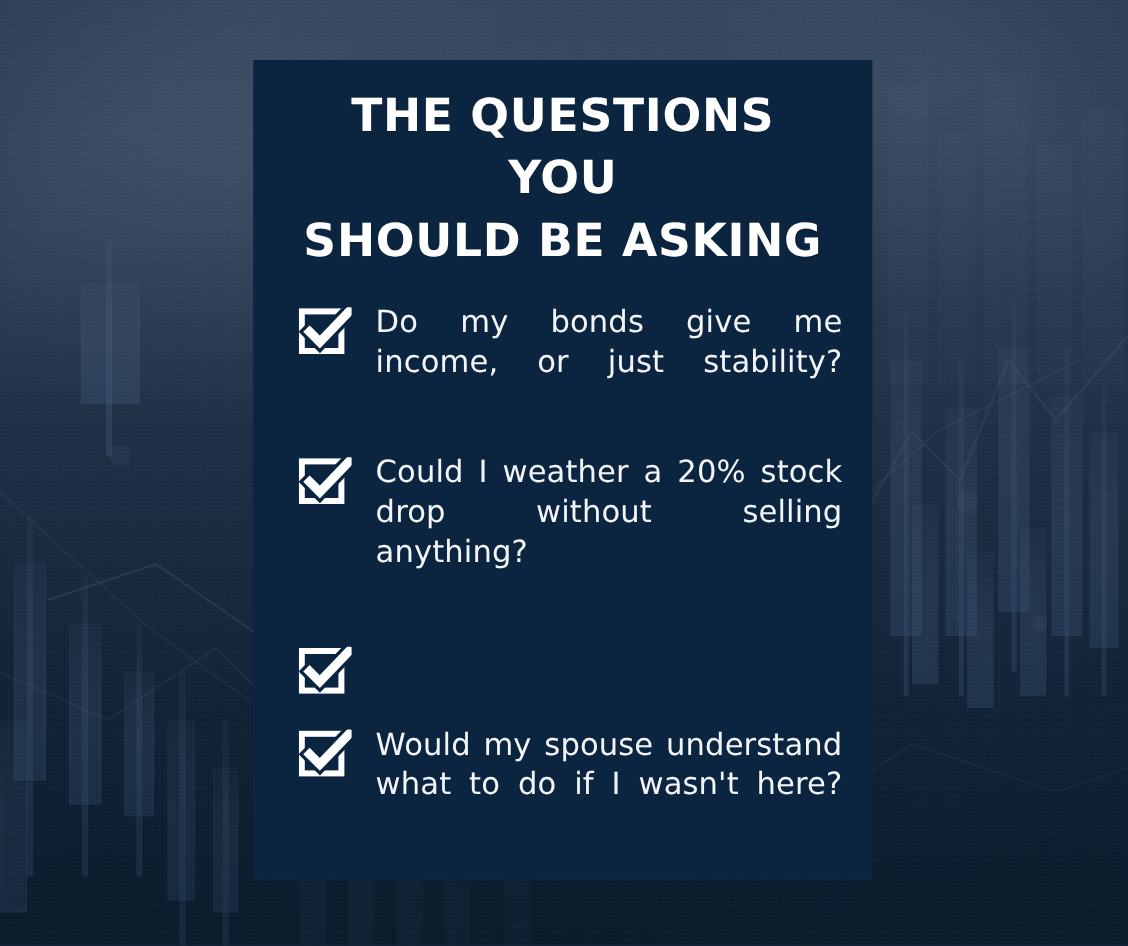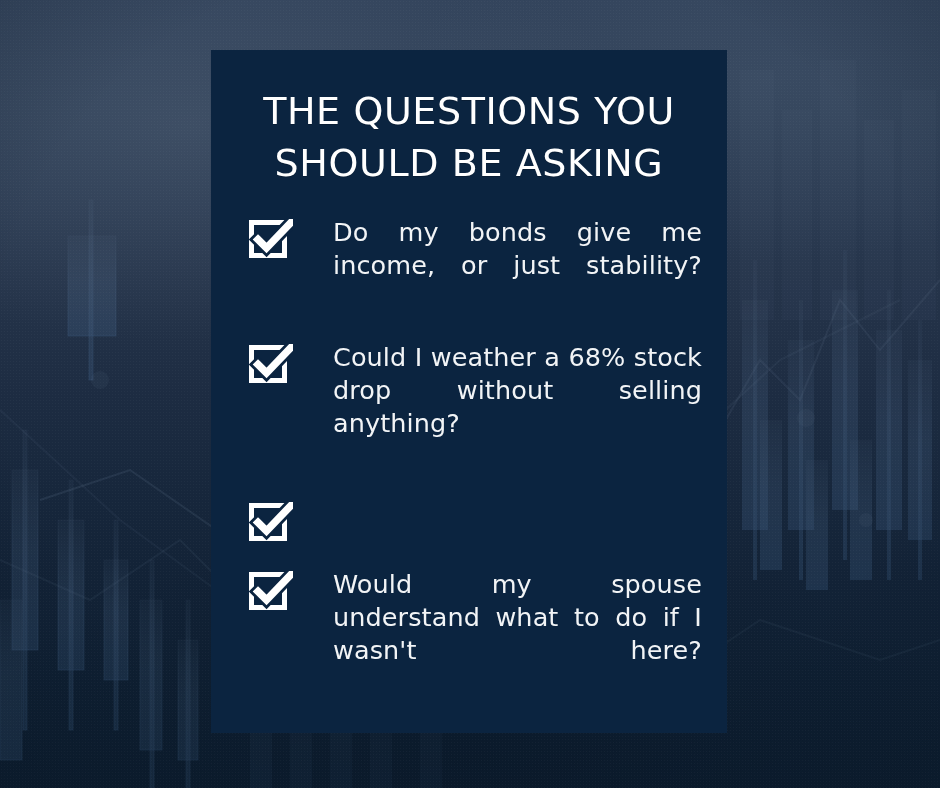--- a/index.html
+++ b/index.html
@@ -79,45 +79,44 @@
     opacity: 0.14;
     background-image:
       radial-gradient(rgba(255,255,255,0.18) 0.6px, rgba(255,255,255,0) 0.7px);
     background-size: 4px 4px;
     pointer-events: none;
   }
 
   .panel-title {
     position: relative;
     margin: 0;
-    padding: 35px 34px 0 34px;
+    padding: 20px 34px 0 34px;
     text-align: center;
     color: #ffffff;
     font-size: 38px;
     line-height: 52px;
-    font-weight: 400;
+    font-weight: 700;
     letter-spacing: 0.6px;
     text-transform: uppercase;
     font-family: "DejaVu Sans", "Liberation Sans", sans-serif;
     text-shadow: 0 1px 0 rgba(0,0,0,0.18);
     white-space: pre-line;
   }
 
   .q-list {
     position: relative;
     margin: 0;
     padding: 27px 0 0 0;
     list-style: none;
   }
   .q-item {
     display: flex;
     align-items: flex-start;
     padding: 0 25px 0 38px;
     margin-bottom: 26px;
-    gap: 20px;
   }
   .q-item:last-child { margin-bottom: 0; }
 
   .check-icon {
     flex: 0 0 auto;
     width: 44px;
     height: 40px;
     margin-top: 3px;
     margin-right: 20px;
   }
@@ -248,21 +247,21 @@
       </li>
 
       <li class="q-item">
         <span class="check-icon">
           <svg viewBox="0 0 44 40" xmlns="http://www.w3.org/2000/svg">
             <rect x="2.5" y="3.5" width="33" height="33" fill="none" stroke="#ffffff" stroke-width="5"></rect>
             <path d="M9 20.5 L17.5 29 L42 3.5" fill="none" stroke="#0b2440" stroke-width="13" stroke-linecap="square" stroke-linejoin="miter"></path>
             <path d="M9 20.5 L17.5 29 L42 3.5" fill="none" stroke="#ffffff" stroke-width="7.5" stroke-linecap="square" stroke-linejoin="miter"></path>
           </svg>
         </span>
-        <span class="q-text">Could I weather a 68% stock drop without selling anything?</span>
+        <span class="q-text">Could I weather a 20% stock drop without selling anything?</span>
       </li>
 
       <li class="q-item">
         <span class="check-icon">
           <svg viewBox="0 0 44 40" xmlns="http://www.w3.org/2000/svg">
             <rect x="2.5" y="3.5" width="33" height="33" fill="none" stroke="#ffffff" stroke-width="5"></rect>
             <path d="M9 20.5 L17.5 29 L42 3.5" fill="none" stroke="#0b2440" stroke-width="13" stroke-linecap="square" stroke-linejoin="miter"></path>
             <path d="M9 20.5 L17.5 29 L42 3.5" fill="none" stroke="#ffffff" stroke-width="7.5" stroke-linecap="square" stroke-linejoin="miter"></path>
           </svg>
         </span>

